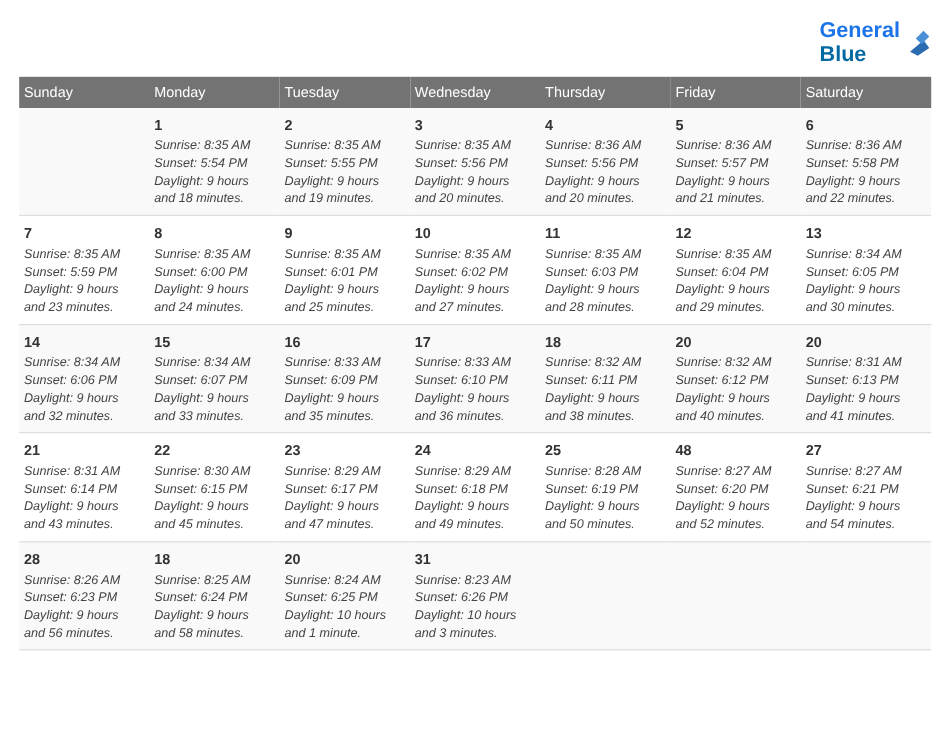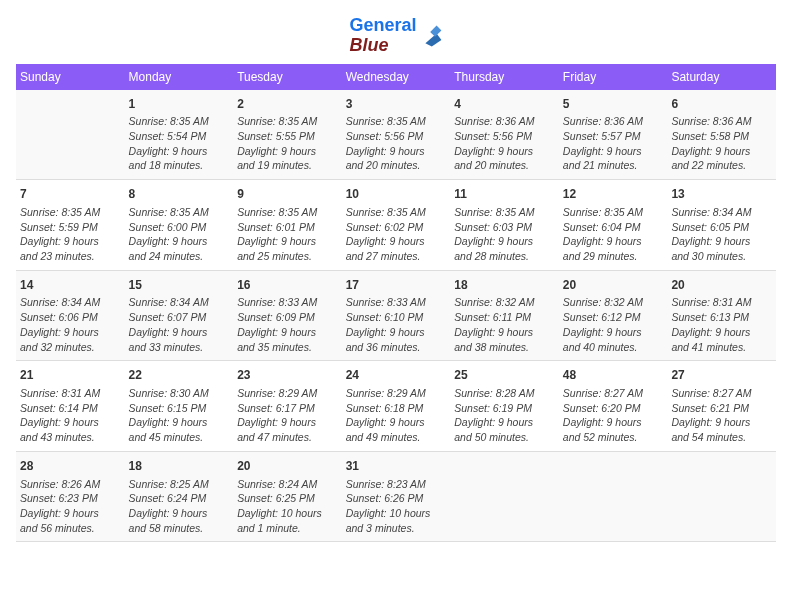--- a/index.html
+++ b/index.html
@@ -5,21 +5,21 @@
     * { box-sizing: border-box; margin: 0; padding: 0; }
     body {
       font-family: Arial, sans-serif;
       background: #fff;
       width: 792px;
       min-height: 612px;
       padding: 16px;
     }
     .header {
       display: flex;
-      justify-content: center;
+      justify-content: flex-end;
       align-items: flex-start;
       margin-bottom: 8px;
     }
     .logo {
       display: flex;
       align-items: center;
     }
     .logo-text {
       font-size: 18px;
       font-weight: bold;
@@ -46,21 +46,21 @@
       font-size: 14px;
       font-weight: normal;
       color: #555;
     }
     table {
       width: 100%;
       border-collapse: collapse;
       font-size: 11px;
     }
     thead tr {
-      background-color: #8b5cf6;
+      background-color: #737373;
       color: #fff;
     }
     thead th {
       padding: 6px 4px;
       text-align: left;
       font-weight: normal;
       font-size: 12px;
     }
     tbody tr {
       border-bottom: 1px solid #ddd;
@@ -91,21 +91,21 @@
     }
   </style>
 </head>
 <body>
 
 <div class="header">
   <div class="logo">
     <div>
       <div style="display:flex;align-items:center;">
         <div class="logo-text">
-          <span>General</span><br><span style="color:#7f1d1d;font-style:italic;">Blue</span>
+          <span>General</span><br><span style="color:#0369a1;">Blue</span>
         </div>
         <svg class="logo-icon" viewBox="0 0 30 30" xmlns="http://www.w3.org/2000/svg">
           <polygon points="8,24 22,12 28,20 16,28" fill="#2b6cb0"></polygon>
           <polygon points="14,10 22,2 28,8 20,16" fill="#4a90d9"></polygon>
         </svg>
       </div>
     </div>
   </div>
   <div class="title-block">
   </div>

